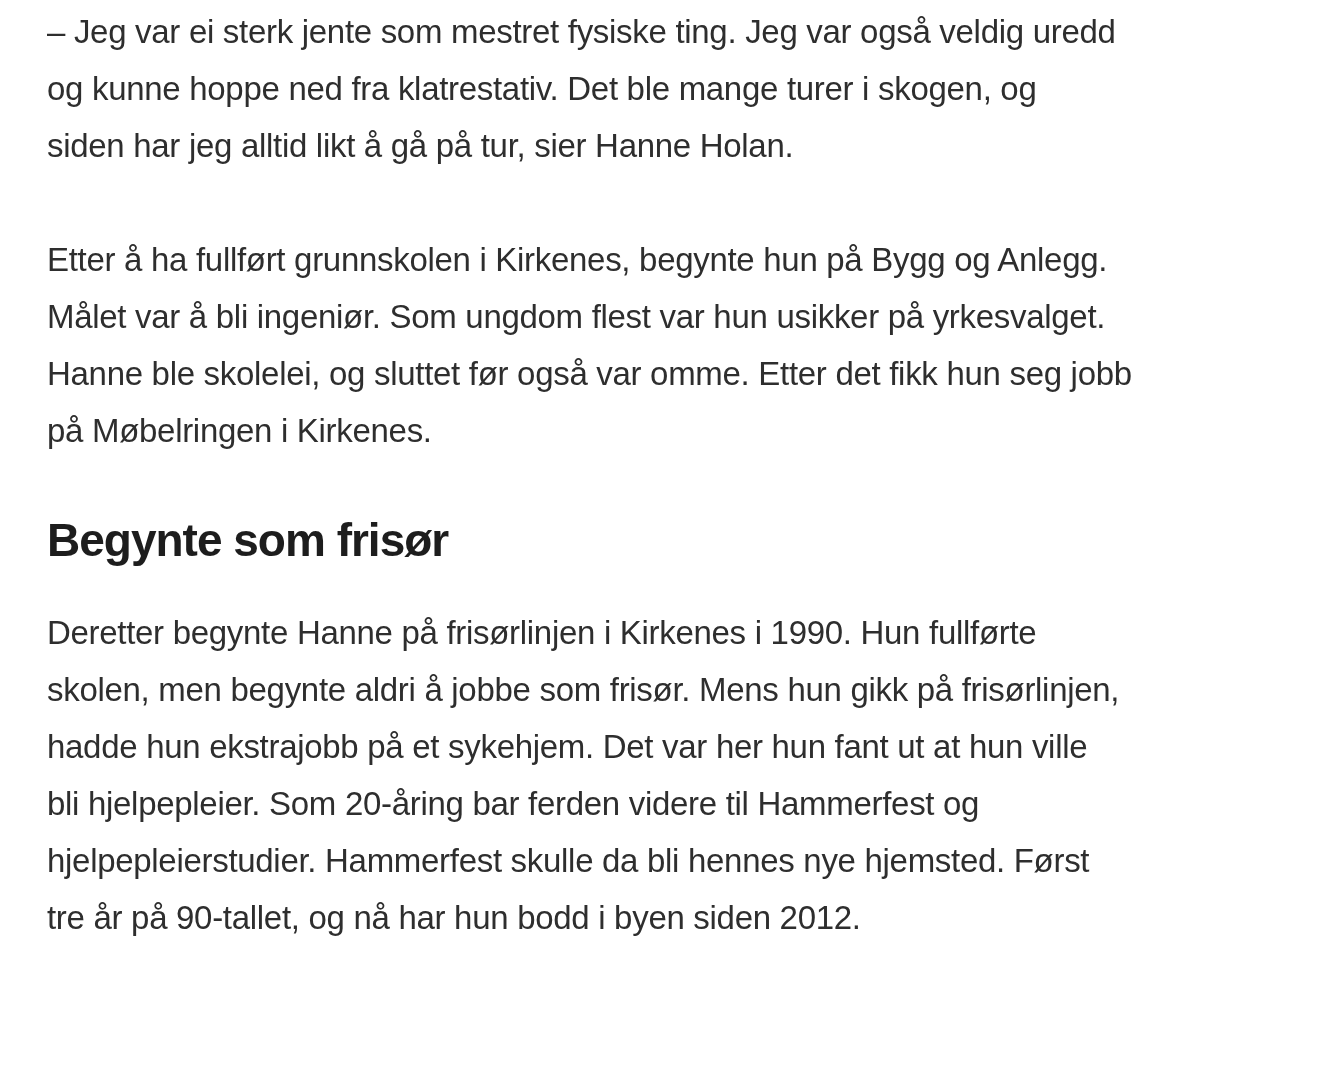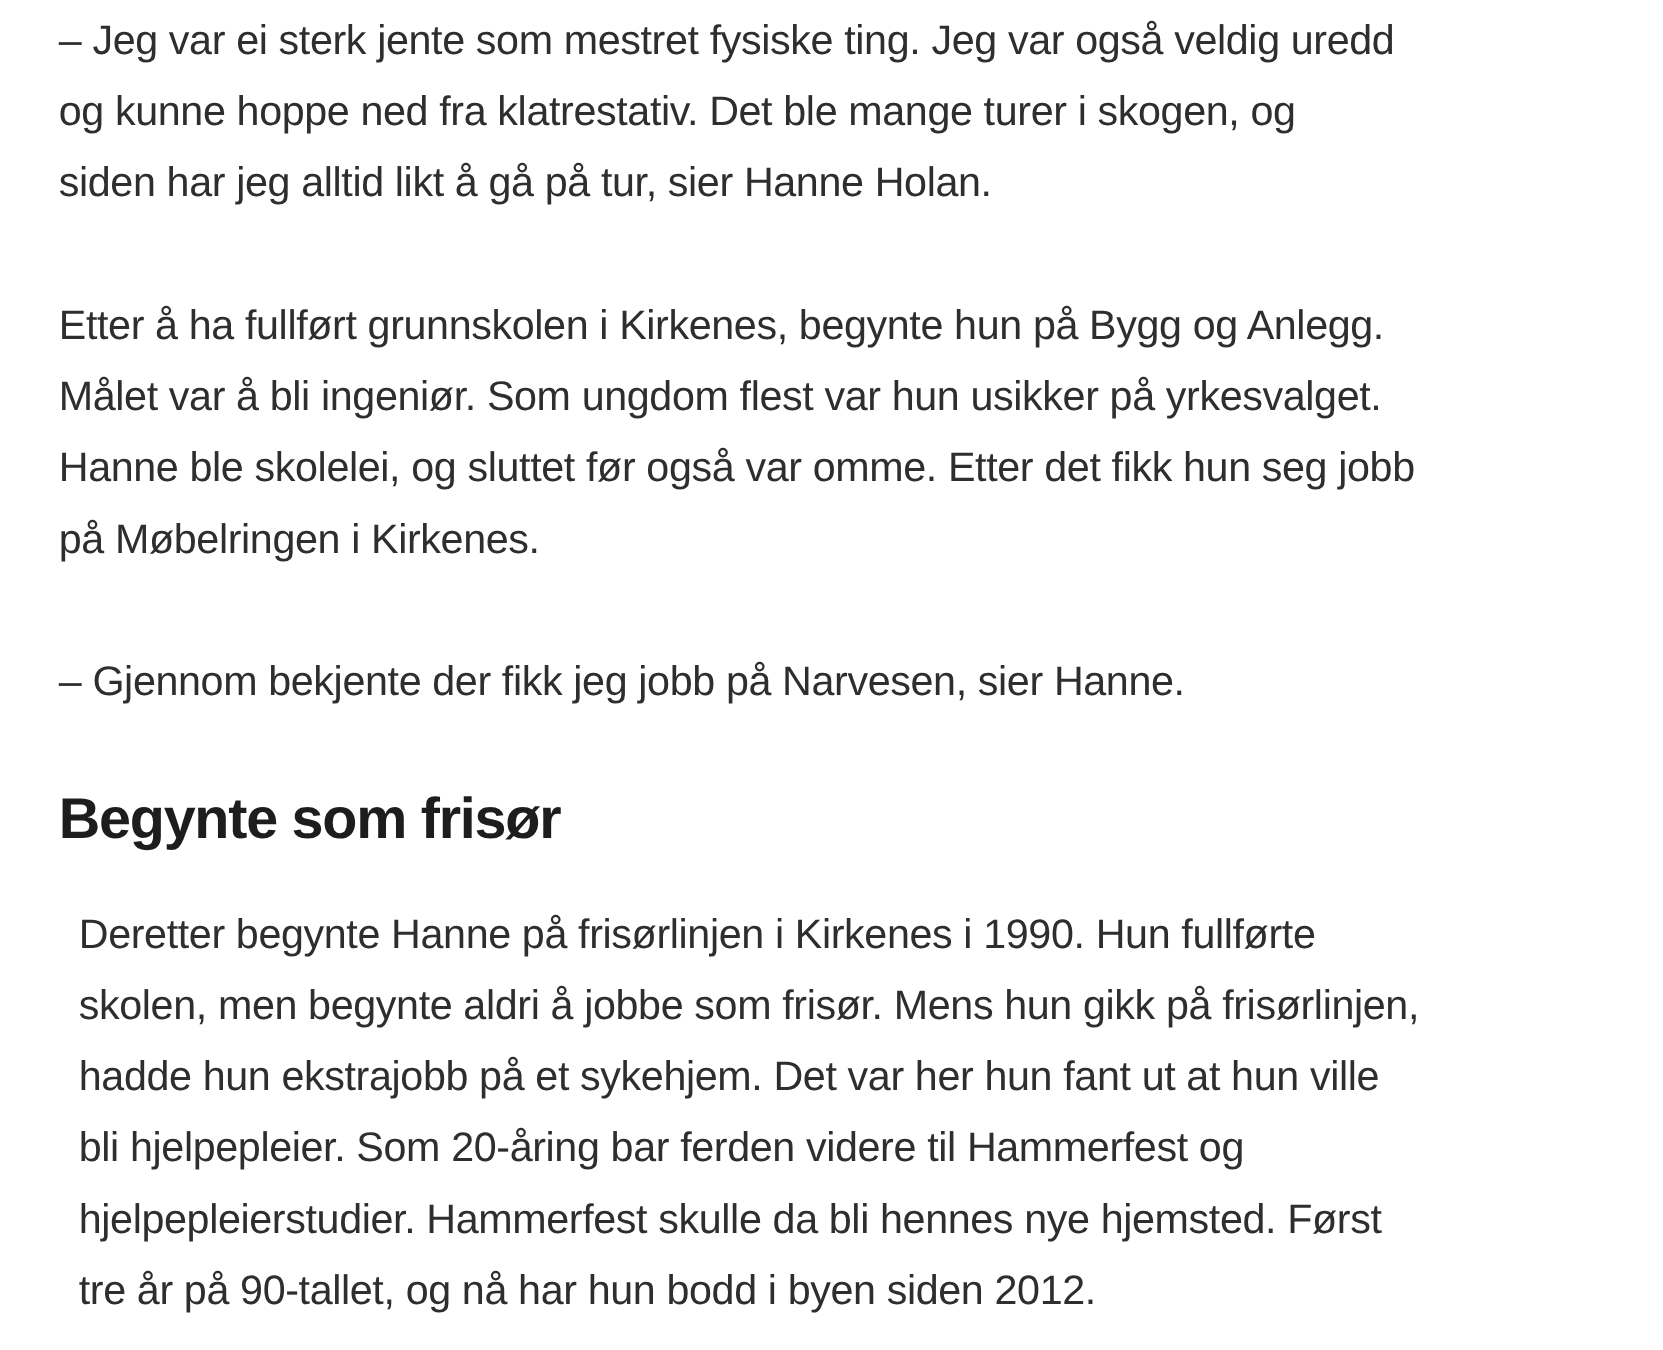--- a/index.html
+++ b/index.html
@@ -42,24 +42,23 @@
 
   <p class="body-paragraph" style="color: rgb(46, 46, 46);">– Jeg var ei sterk jente som mestret fysiske ting. Jeg var også veldig uredd
 og kunne hoppe ned fra klatrestativ. Det ble mange turer i skogen, og
 siden har jeg alltid likt å gå på tur, sier Hanne Holan.</p>
 
   <p class="body-paragraph" style="color: rgb(46, 46, 46);">Etter å ha fullført grunnskolen i Kirkenes, begynte hun på Bygg og Anlegg.
 Målet var å bli ingeniør. Som ungdom flest var hun usikker på yrkesvalget.
 Hanne ble skolelei, og sluttet før også var omme. Etter det fikk hun seg jobb
 på Møbelringen i Kirkenes.</p>
 
-  <p class="body-paragraph" style="color: rgb(46, 46, 46);">– Gjennom bekjente der fikk jeg jobb på Narvesen, sier Hanne.</p>
 
   <h2 class="section-heading" style="color: rgb(29, 29, 29);">Begynte som frisør</h2>
 
-  <p class="body-paragraph" style="color: rgb(46, 46, 46); margin-left: 16px;">Deretter begynte Hanne på frisørlinjen i Kirkenes i 1990. Hun fullførte
+  <p class="body-paragraph" style="color: rgb(46, 46, 46);">Deretter begynte Hanne på frisørlinjen i Kirkenes i 1990. Hun fullførte
 skolen, men begynte aldri å jobbe som frisør. Mens hun gikk på frisørlinjen,
 hadde hun ekstrajobb på et sykehjem. Det var her hun fant ut at hun ville
 bli hjelpepleier. Som 20-åring bar ferden videre til Hammerfest og
 hjelpepleierstudier. Hammerfest skulle da bli hennes nye hjemsted. Først
 tre år på 90-tallet, og nå har hun bodd i byen siden 2012.</p>
 
 </main>
 
 </body></html>

